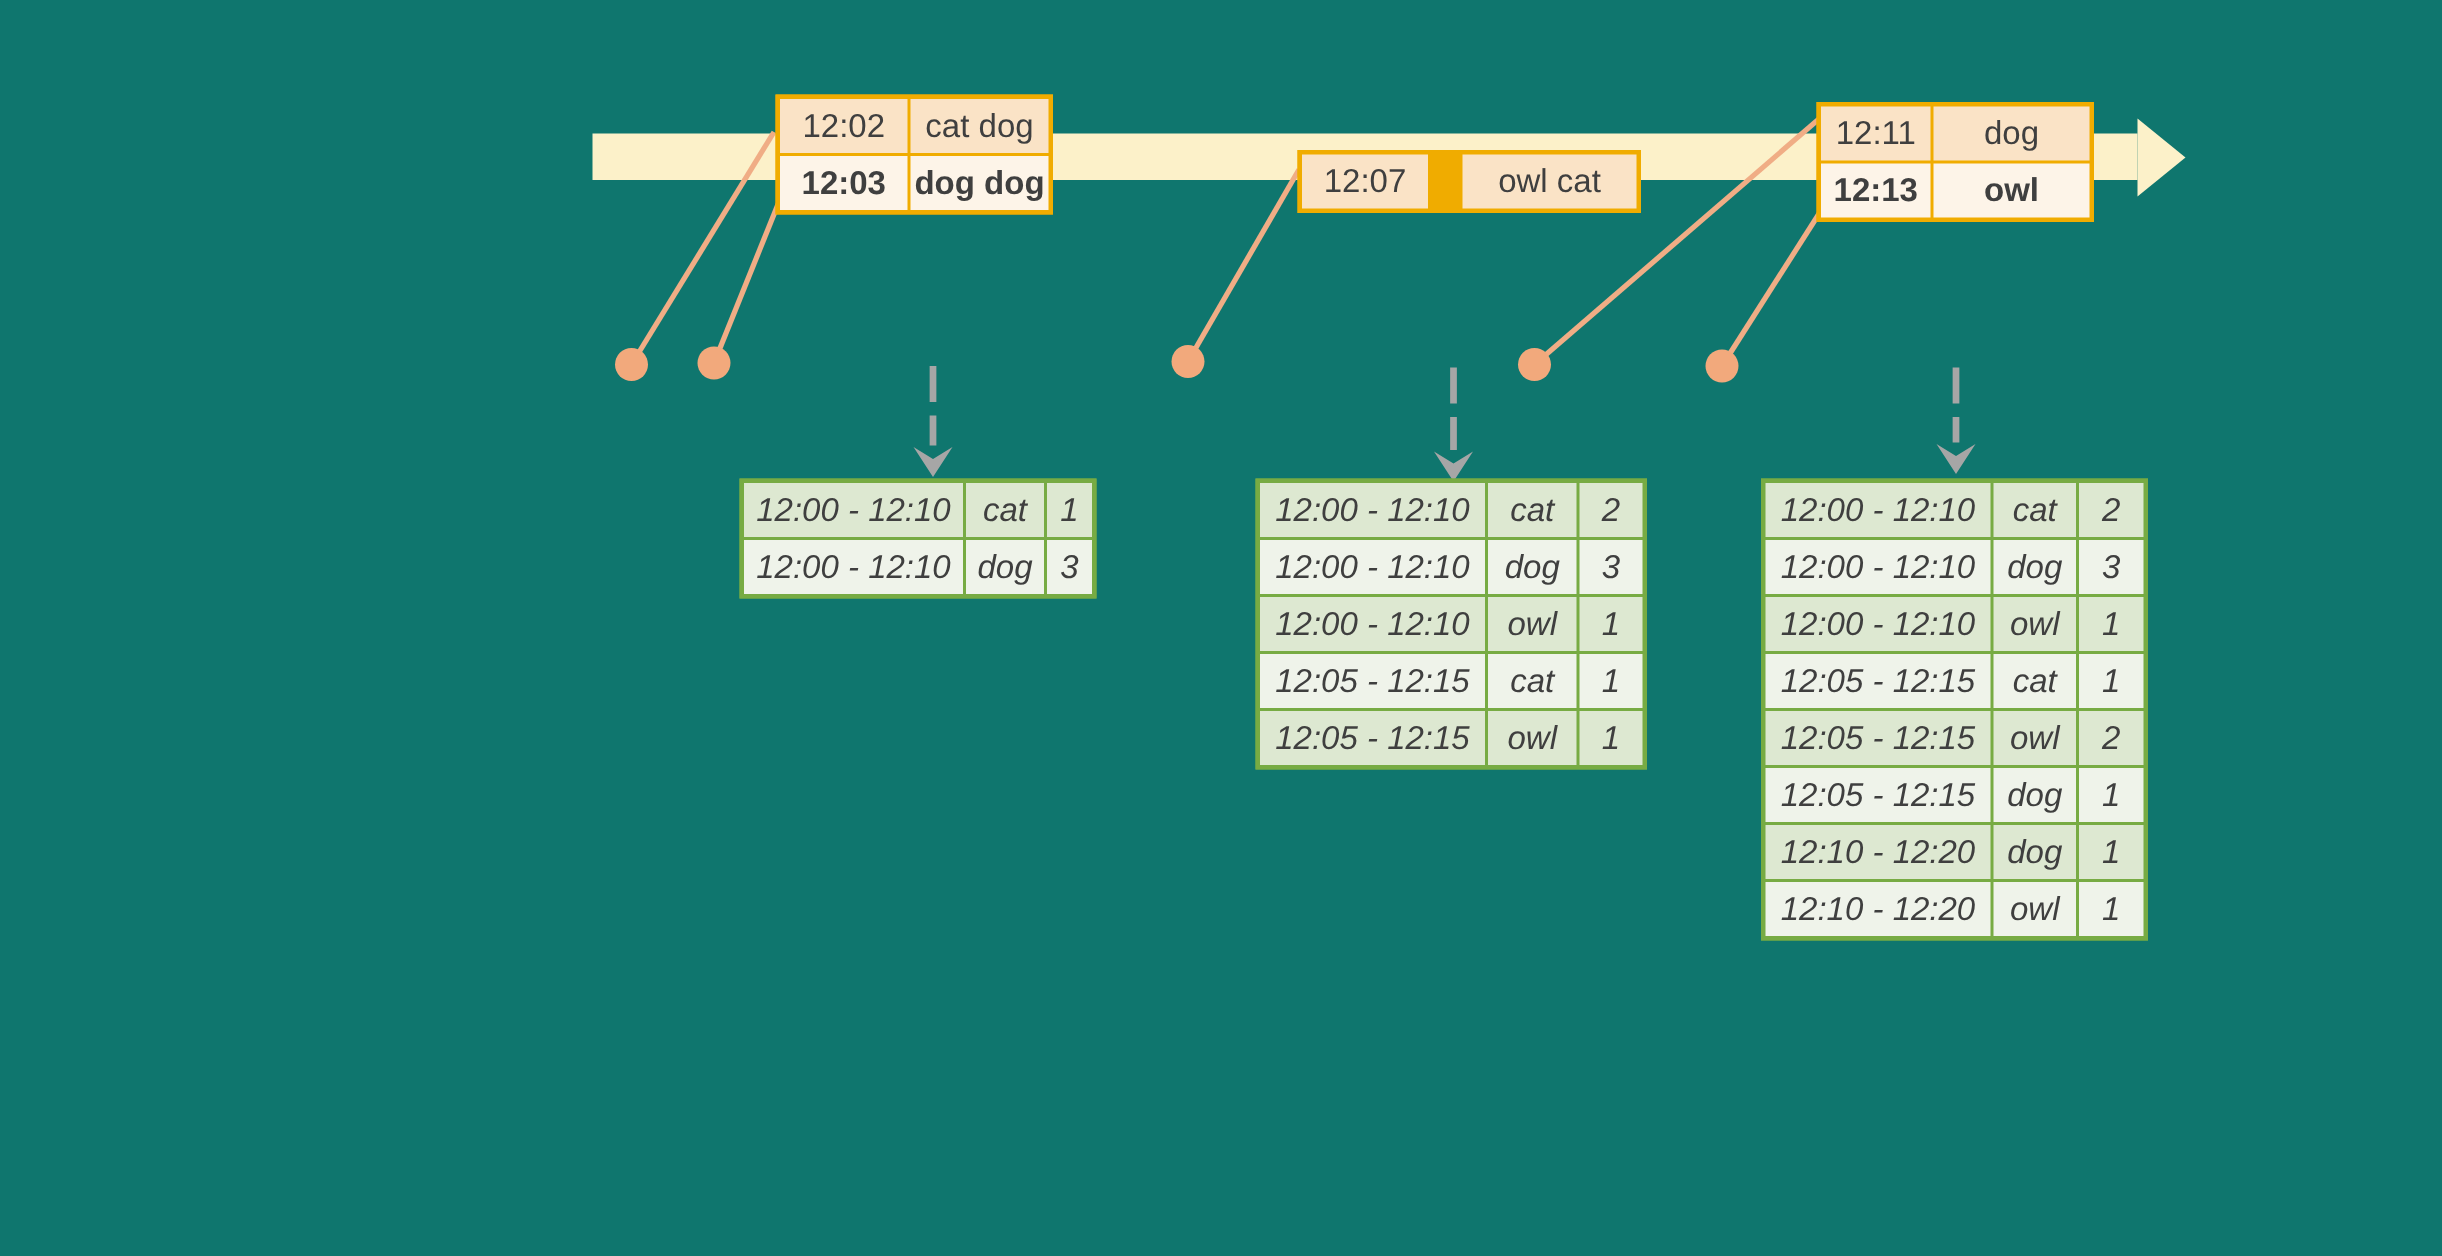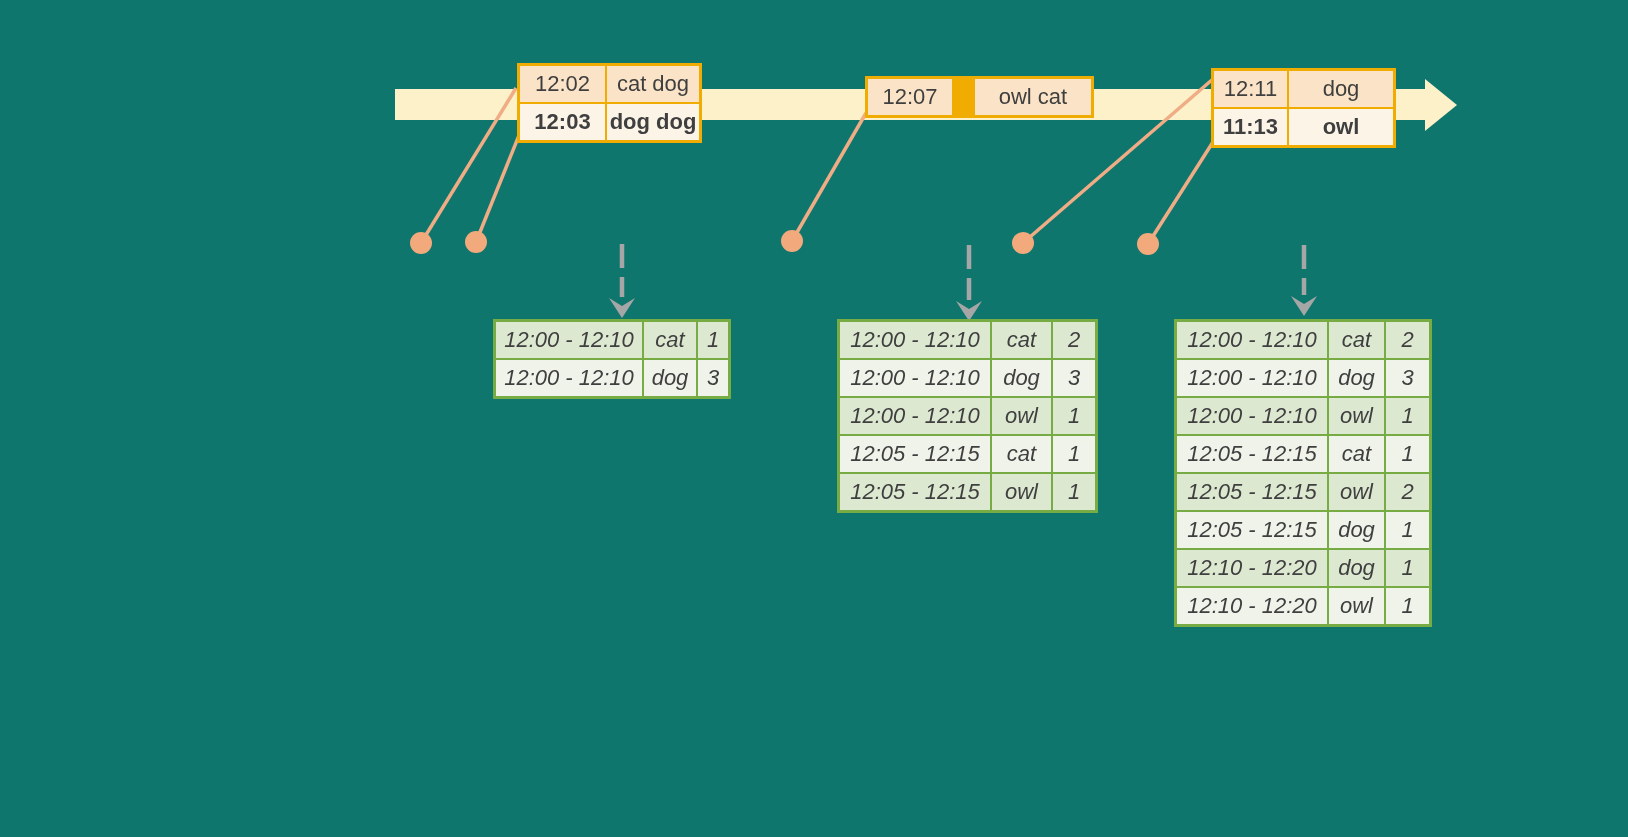--- a/index.html
+++ b/index.html
@@ -69,29 +69,29 @@
     <polygon class="chev" points="1291,296 1304,304 1317,296 1304,316"></polygon>
   </svg>
 
   <div class="tbl et" style="left:517px;top:63px;grid-template-columns:85px 92px;">
     <div class="c ed">12:02</div>
     <div class="c ed">cat dog</div>
     <div class="c el">12:03</div>
     <div class="c el">dog dog</div>
   </div>
 
-  <div class="tbl et" style="left:865px;top:76px;grid-template-columns:84px 116px;gap:23px;">
+  <div class="tbl et" style="left:865px;top:100px;grid-template-columns:84px 116px;gap:23px;">
     <div class="c ed">12:07</div>
     <div class="c ed">owl cat</div>
   </div>
 
   <div class="tbl et" style="left:1211px;top:68px;grid-template-columns:73px 104px;">
     <div class="c ed">12:11</div>
     <div class="c ed">dog</div>
-    <div class="c el">11:13</div>
+    <div class="c el">12:13</div>
     <div class="c el">owl</div>
   </div>
 
   <div class="tbl gt" style="left:493px;top:319px;grid-template-columns:146px 52px 30px;">
     <div class="c gd">12:00 - 12:10</div>
     <div class="c gd">cat</div>
     <div class="c gd">1</div>
     <div class="c gl">12:00 - 12:10</div>
     <div class="c gl">dog</div>
     <div class="c gl">3</div>

